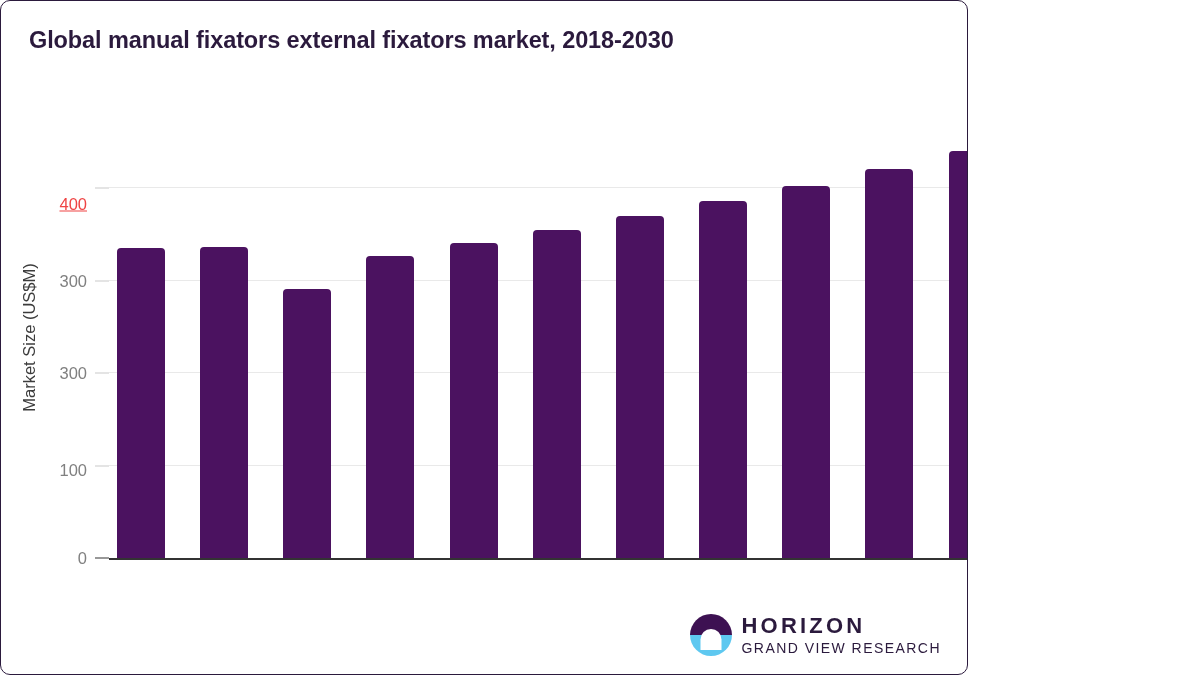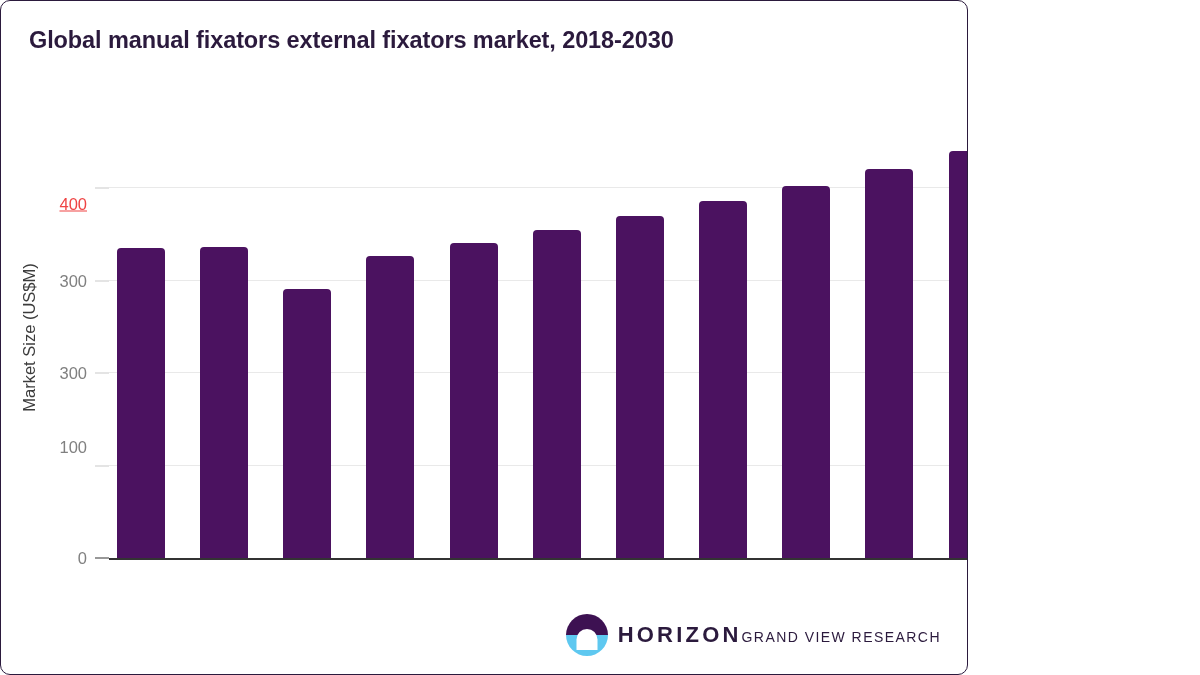--- a/index.html
+++ b/index.html
@@ -134,21 +134,21 @@
   }
   .logo-line {
     position: absolute;
     left: 50%;
     transform: translateX(-50%);
     height: 2px;
     background: #ffffff;
   }
   .logo-line.l1 { top: 67%; width: 17px; }
   .logo-line.l2 { top: 77%; width: 11px; }
-  .logo-text { display: flex; flex-direction: row; line-height: 1; align-items: center; }
+  .logo-text { display: flex; flex-direction: column; line-height: 1; }
   .logo-name {
     font-size: 22px;
     font-weight: bold;
     letter-spacing: 3.2px;
     color: #2b1a3d;
   }
   .logo-sub {
     margin-top: 4px;
     font-size: 14px;
     font-weight: normal;
@@ -160,21 +160,21 @@
 <body>
 
 <div class="canvas">
 
   <div class="chart-title">Global manual fixators external fixators market, 2018-2030</div>
 
   <div class="y-ticks">
     <div class="y-axis-title">Market Size (US$M)</div>
   <div class="y-tick" style="color: rgb(128, 128, 128); top: 462px;">0</div>
       <div class="y-tick-mark" style="top: 462px; background: rgb(51, 51, 51);"></div>
-      <div class="y-tick" style="color: rgb(128, 128, 128); top: 351px;">100</div>
+      <div class="y-tick" style="color: rgb(128, 128, 128); top: 374px;">100</div>
       <div class="y-tick-mark" style="top: 369.6px;"></div>
       <div class="y-tick" style="color: rgb(128, 128, 128); top: 277.2px;">300</div>
       <div class="y-tick-mark" style="top: 277.2px;"></div>
       <div class="y-tick" style="color: rgb(128, 128, 128); top: 184.8px;">300</div>
       <div class="y-tick-mark" style="top: 184.8px;"></div>
       <div class="y-tick" style="color: #ef4444; top: 108px; text-decoration: underline;">400</div>
       <div class="y-tick-mark" style="top: 92.4px;"></div>
     </div>
 
   <div class="plot">

